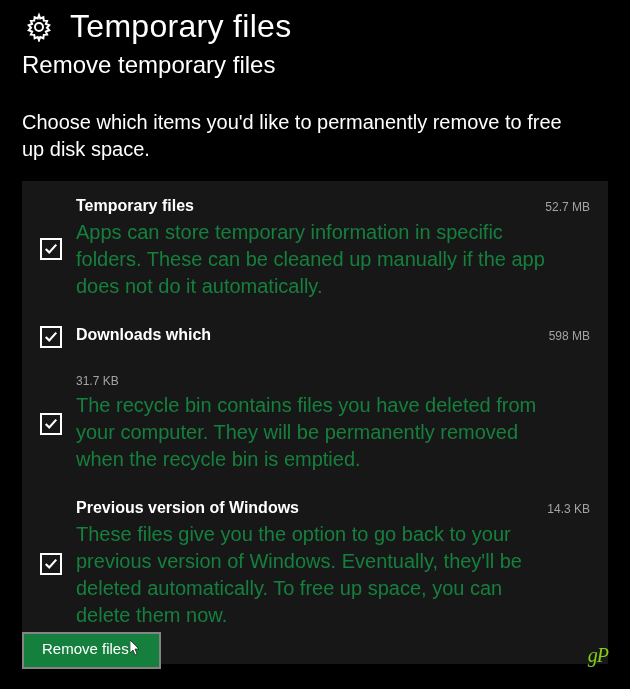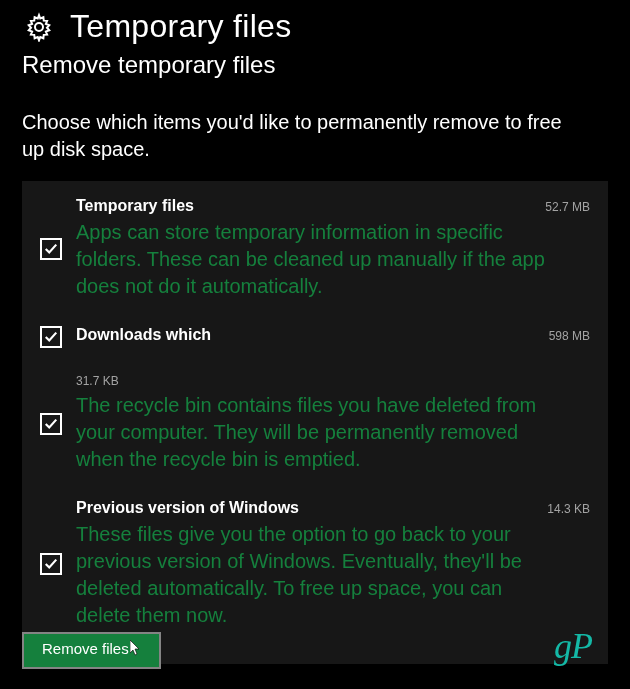--- a/index.html
+++ b/index.html
@@ -122,26 +122,26 @@
       padding: 6px 18px 8px 18px;
       cursor: pointer;
       display: flex;
       align-items: flex-start;
     }
     .cursor-arrow {
       margin-left: 1px;
     }
     .watermark {
       position: absolute;
-      right: 38px;
+      right: 22px;
       bottom: 22px;
-      font-size: 36px;
+      font-size: 20px;
       font-style: italic;
       font-family: Georgia, serif;
-      color: #14b8a6;
+      color: #84cc16;
       letter-spacing: -1px;
     }
   </style>
 </head>
 <body>
 
 <div class="header-row">
   <span class="gear-icon">
     <svg viewBox="0 0 24 24">
       <circle cx="12" cy="12" r="3.2"></circle>

